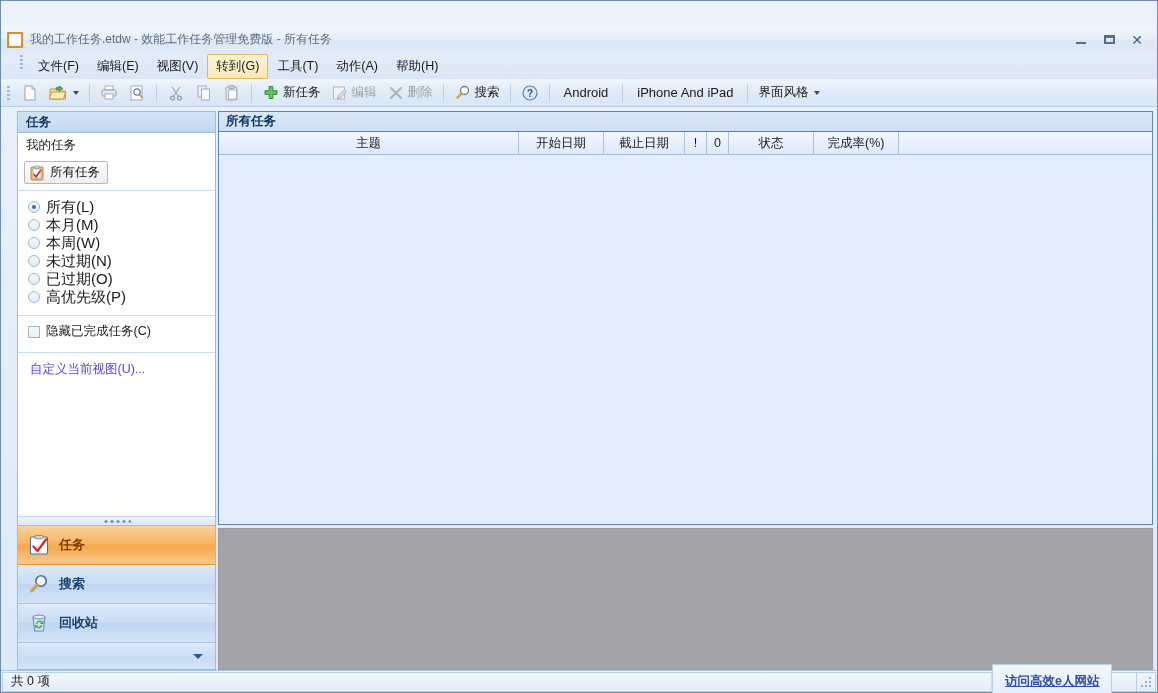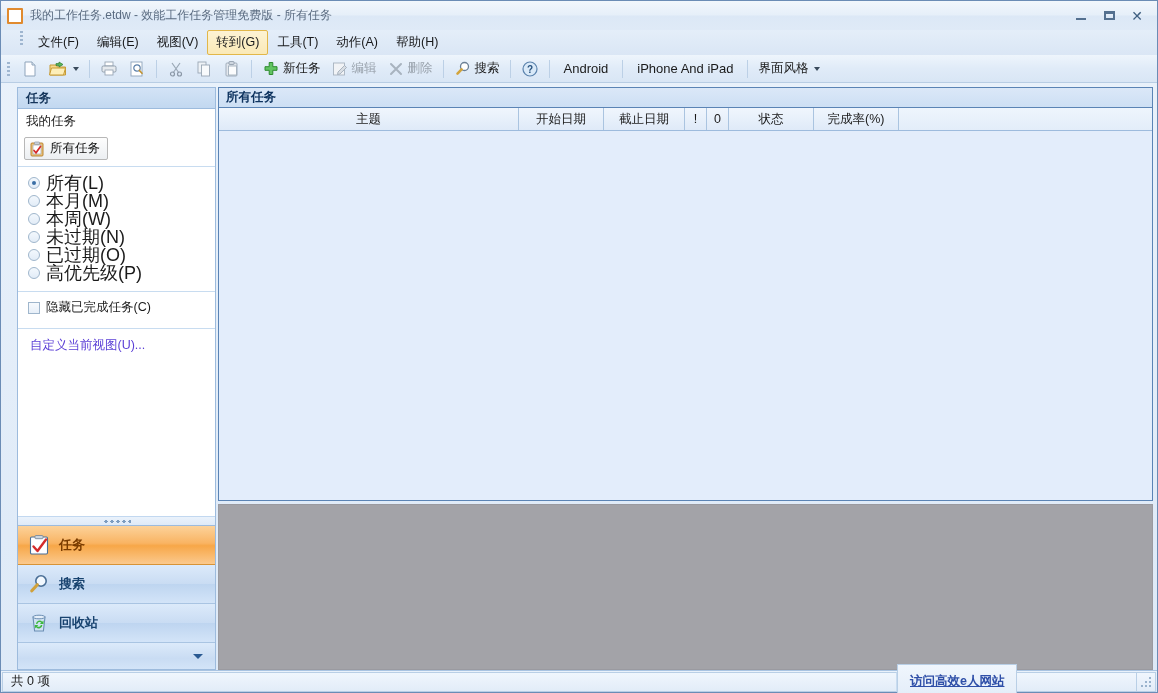--- a/index.html
+++ b/index.html
@@ -20,20 +20,21 @@
   }
 
   
   .titlebar {
     height: 29px;
     display: flex; align-items: center;
     background: linear-gradient(to bottom, #f2f7fc 0%, #e6eff9 48%, #dce8f6 52%, #dfeaf7 100%);
     padding: 0 2px 0 6px;
     position: relative;
     flex: 0 0 auto;
+    margin-top: 24px;
   }
   .app-icon {
     width: 16px; height: 16px;
     border: 2px solid #e08a2e;
     background: #ffffff;
     margin-right: 7px;
     flex: 0 0 auto;
     border-radius: 1px;
   }
   .title-text {
@@ -176,21 +177,21 @@
     display: inline-flex; align-items: center; gap: 5px;
     padding: 2px 7px 2px 4px;
     border: 1px solid #b7b7b7;
     border-radius: 2px;
     background: linear-gradient(to bottom, #fdfdfd 0%, #eceff2 100%);
     font-size: 12.5px; color: #111;
   }
   .radio-list { padding: 7px 0 4px 10px; background: #fff; }
   .radio-row {
     display: flex; align-items: center; gap: 6px;
-    height: 18px; font-size: 18px; color: #1a1a1a;
+    height: 18px; font-size: 15px; color: #1a1a1a;
   }
   .radio {
     width: 12px; height: 12px; border-radius: 50%;
     border: 1px solid #9fb6cc;
     background: linear-gradient(to bottom, #f3f8fd, #e2ecf7);
     position: relative; flex: 0 0 auto;
   }
   .radio.on::after {
     content: ""; position: absolute;
     left: 3px; top: 3px; width: 4px; height: 4px;
@@ -626,21 +627,21 @@
           <div class="col last" style="width:85px">完成率(%)</div>
           <div class="col-rest"></div>
         </div>
         <div class="list-rows"></div>
       </div>
       <div class="detail-pane"></div>
     </div>
   </div>
 
   <div class="statusbar">
-    <div class="status-cell" style="width:895px">共 0 项</div>
+    <div class="status-cell" style="width:990px">共 0 项</div>
     <div class="status-link-cell">
       <span class="status-link">访问高效e人网站</span>
     </div>
     <div class="status-spring"></div>
     <div class="grip-corner"></div>
   </div>
 
 </div>
 
 </body></html>

